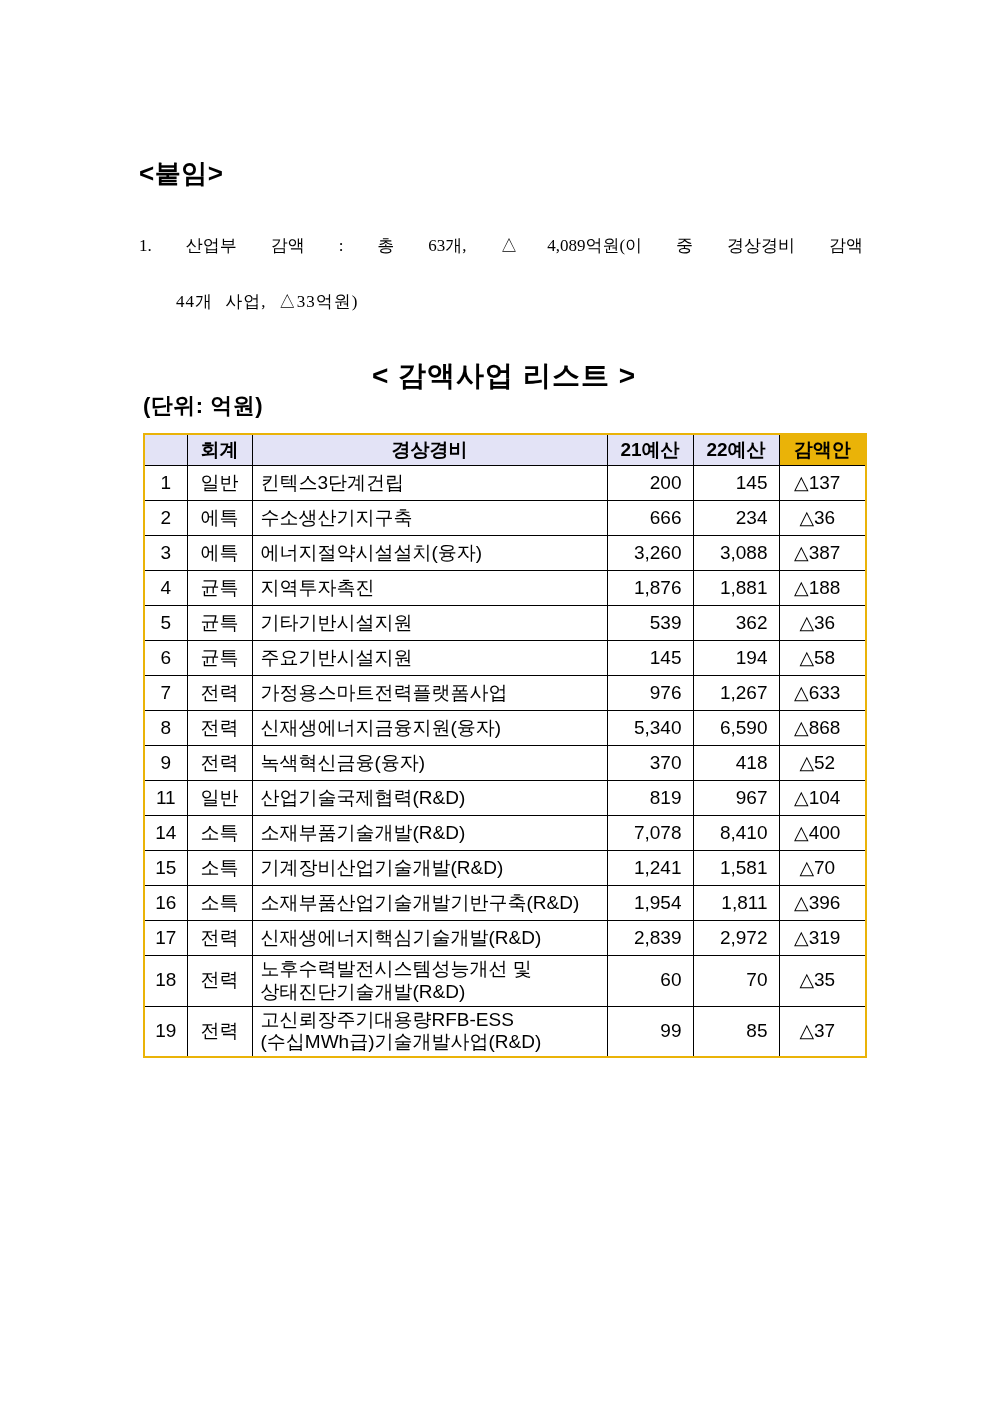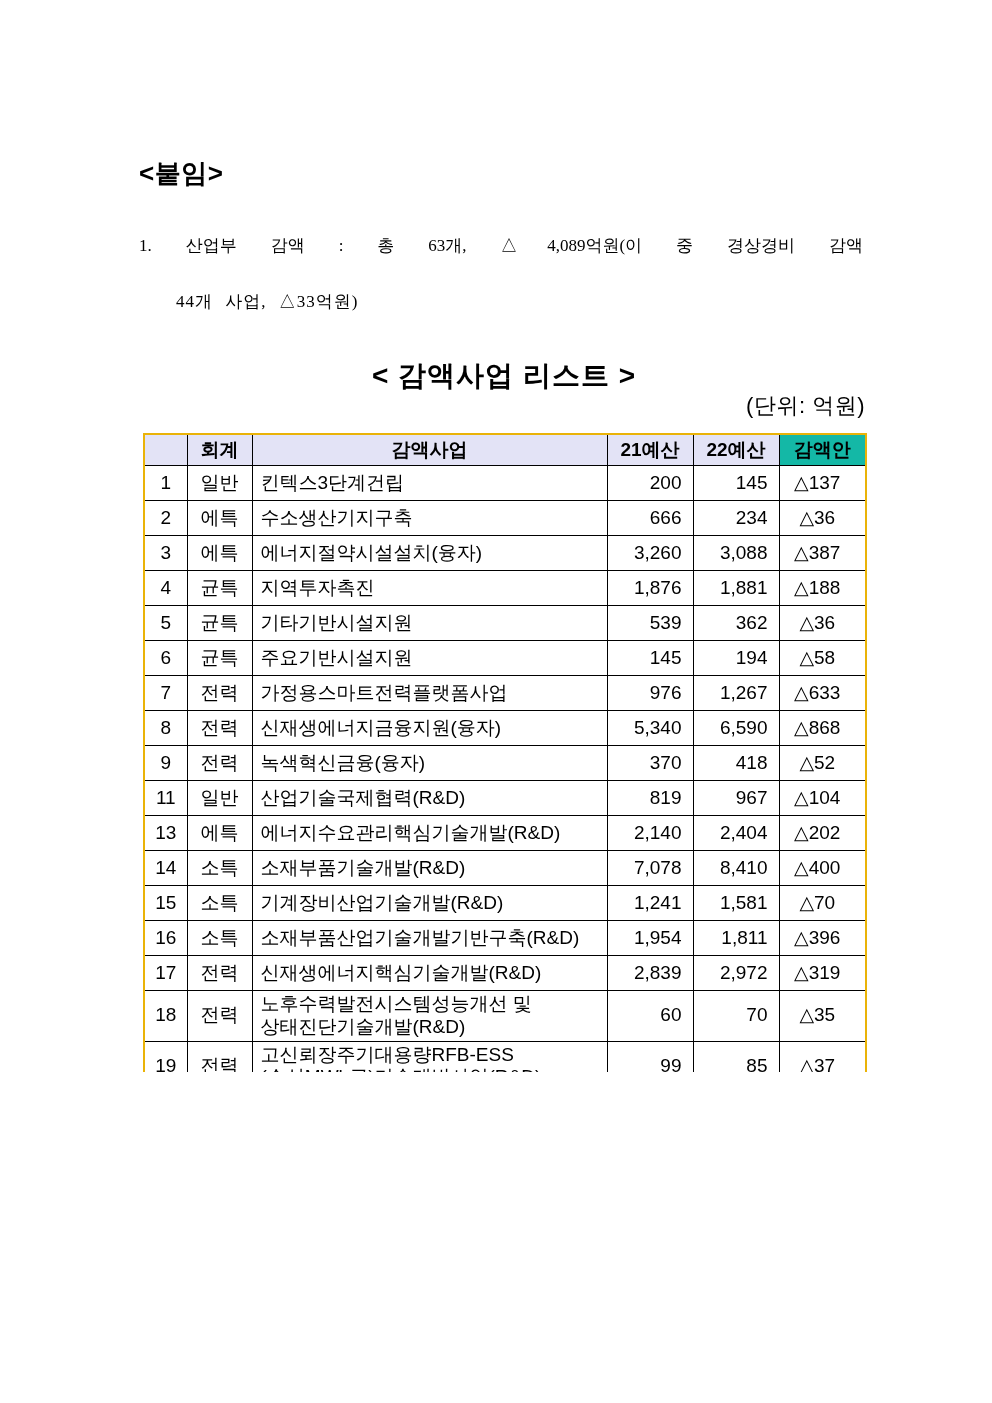--- a/index.html
+++ b/index.html
@@ -60,23 +60,23 @@
     text-align: center;
     font-size: 28px;
     font-weight: bold;
     letter-spacing: 1px;
   }
   .unit-label {
     position: absolute;
     left: 143px;
     top: 391px;
     width: 722px;
-    text-align: right;
     font-size: 22px;
     letter-spacing: 0.5px;
+    font-weight: bold;
   }
 
   
   table.reduction-table {
     position: absolute;
     left: 143px;
     top: 433px;
     width: 722px;
     border-collapse: collapse;
     table-layout: fixed;
@@ -154,24 +154,24 @@
         <col class="c-account">
         <col class="c-project">
       <col class="c-b21">
         <col class="c-b22">
         <col class="c-red">
     </colgroup>
     <thead>
       <tr>
         <th style="background: rgb(227, 227, 246);"></th>
         <th style="background: rgb(227, 227, 246);">회계</th>
-        <th style="background: rgb(227, 227, 246);">감액사업</th>
+        <th style="background: rgb(227, 227, 246);">경상경비</th>
         <th style="background: rgb(227, 227, 246);">21예산</th>
         <th style="background: rgb(227, 227, 246);">22예산</th>
-        <th style="background: #14b8a6;">감액안</th>
+        <th style="background: #eab308;">감액안</th>
       </tr>
     </thead>
     <tbody>
     <tr>
       <td class="cell-no">1</td>
       <td class="cell-account">일반</td>
       <td class="cell-project">킨텍스3단계건립</td>
       <td class="cell-num">200</td>
       <td class="cell-num">145</td>
       <td class="cell-num cell-red">△137</td>
@@ -253,28 +253,20 @@
     <tr>
       <td class="cell-no">11</td>
       <td class="cell-account">일반</td>
       <td class="cell-project">산업기술국제협력(R&amp;D)</td>
       <td class="cell-num">819</td>
       <td class="cell-num">967</td>
       <td class="cell-num cell-red">△104</td>
     </tr>
 
 
-    <tr>
-      <td class="cell-no">13</td>
-      <td class="cell-account">에특</td>
-      <td class="cell-project">에너지수요관리핵심기술개발(R&amp;D)</td>
-      <td class="cell-num">2,140</td>
-      <td class="cell-num">2,404</td>
-      <td class="cell-num cell-red">△202</td>
-    </tr>
 
     <tr>
       <td class="cell-no">14</td>
       <td class="cell-account">소특</td>
       <td class="cell-project">소재부품기술개발(R&amp;D)</td>
       <td class="cell-num">7,078</td>
       <td class="cell-num">8,410</td>
       <td class="cell-num cell-red">△400</td>
     </tr>
 

